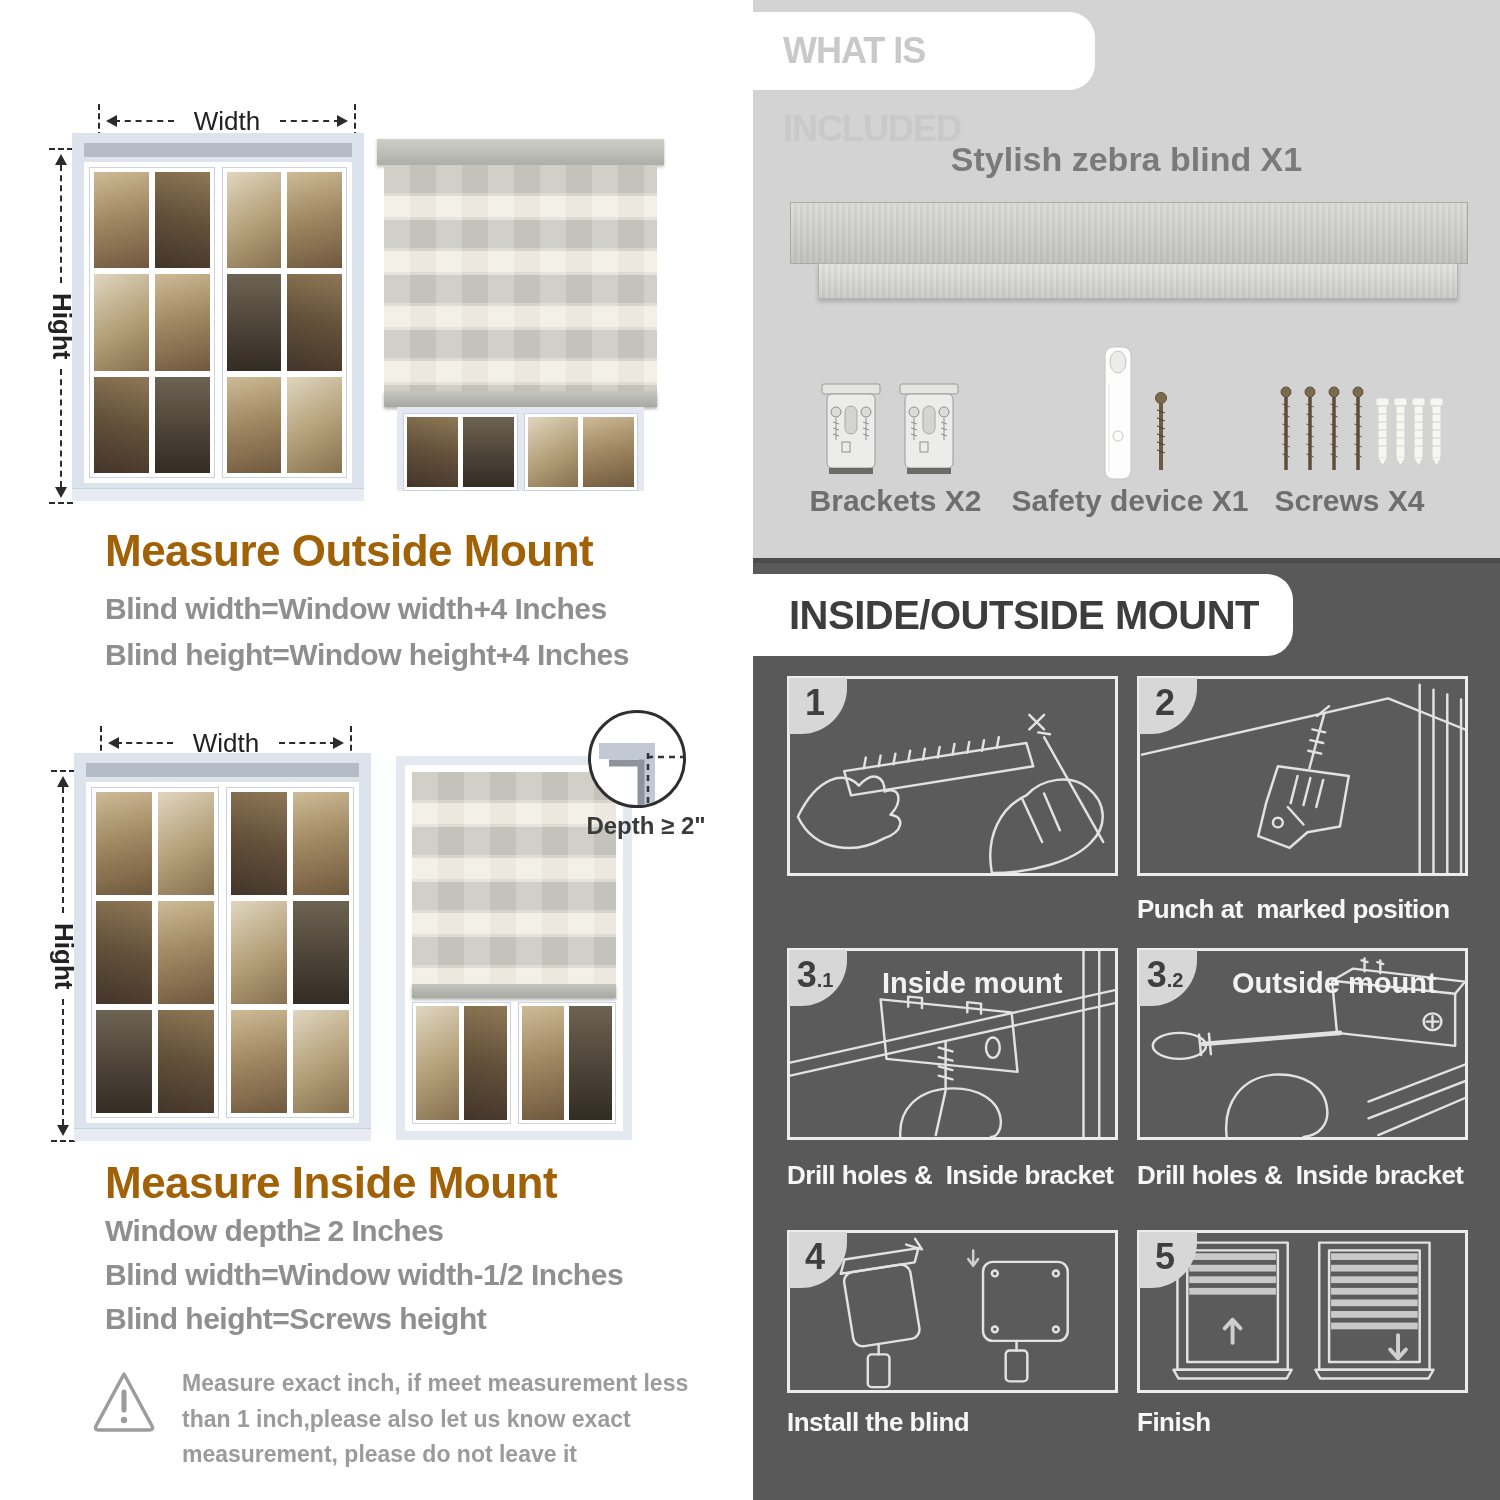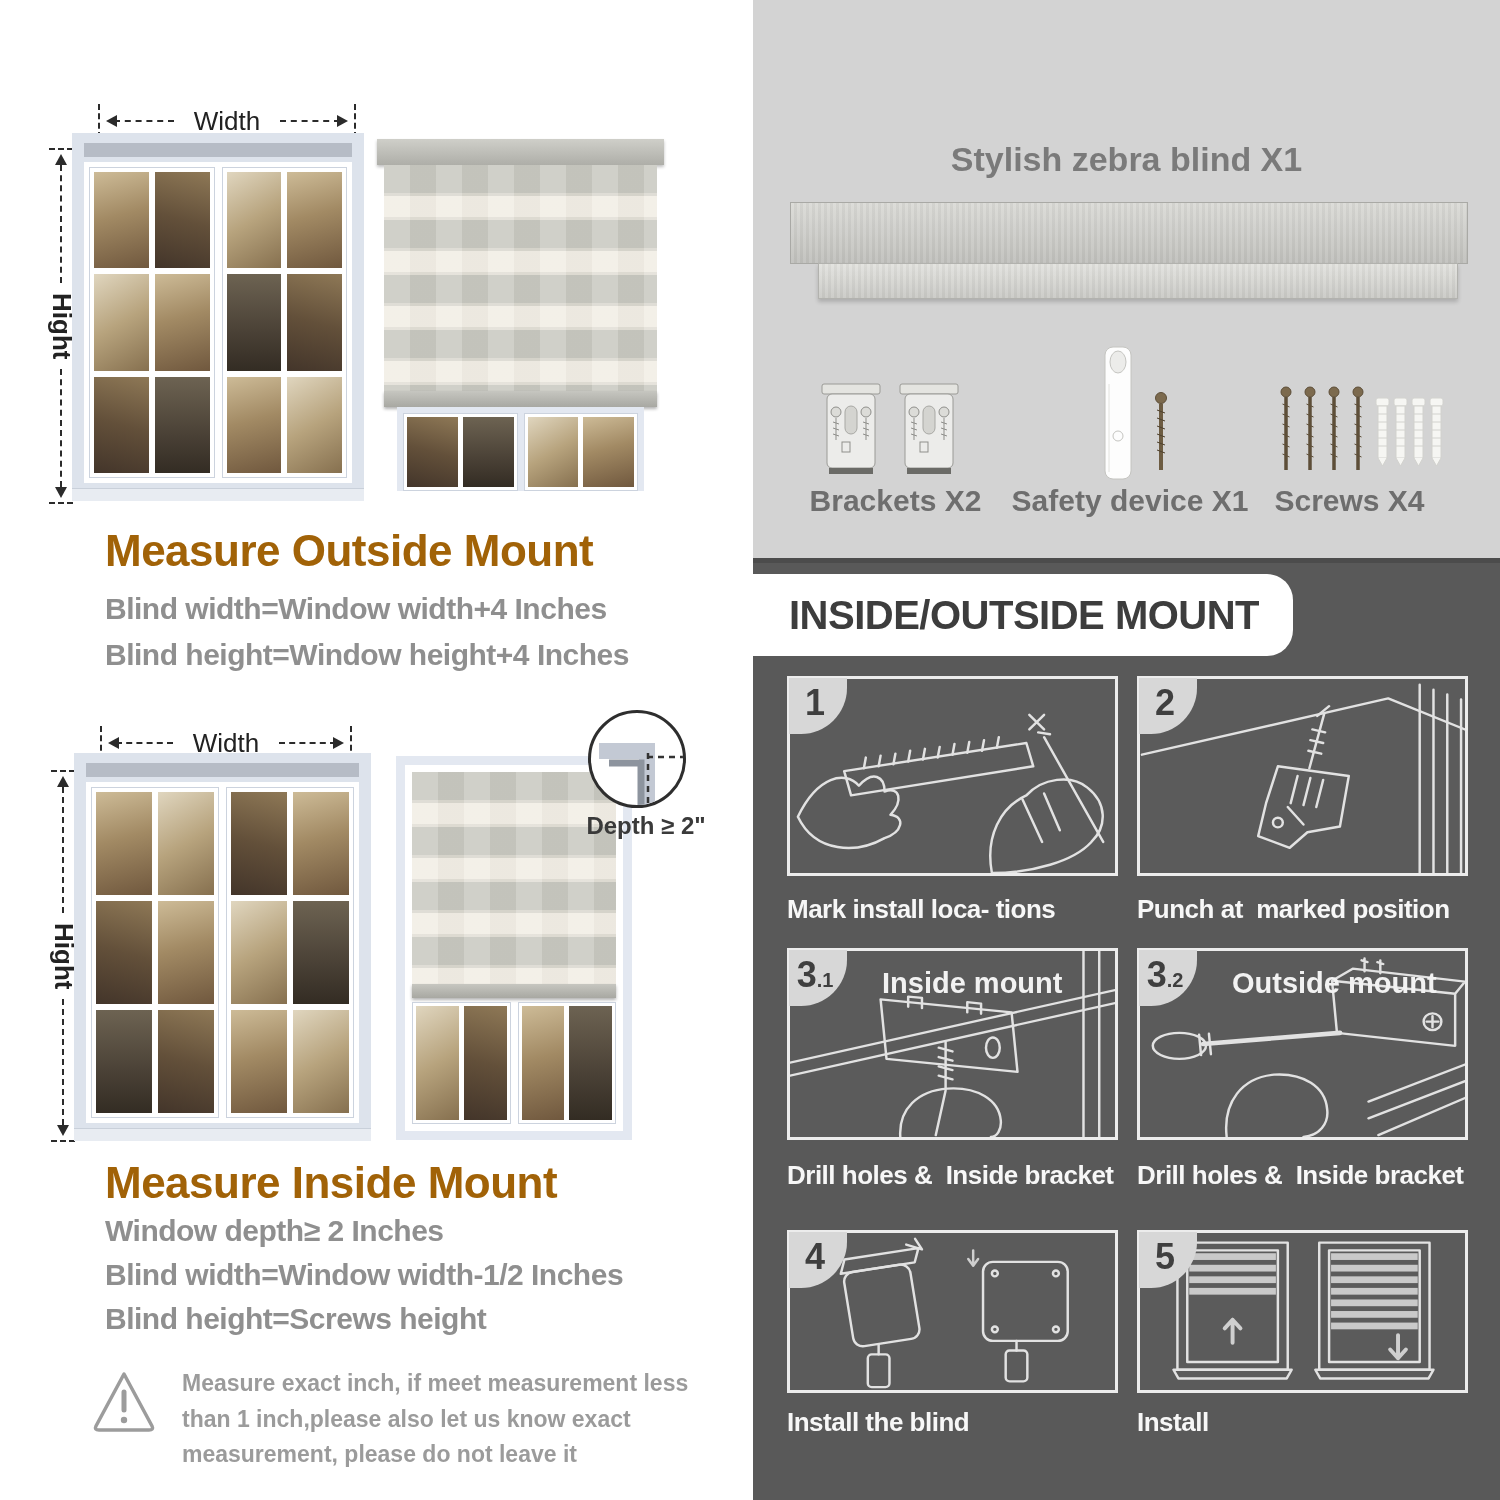--- a/index.html
+++ b/index.html
@@ -244,20 +244,21 @@
   <div class="abs rule" style="left:105px;top:1302px;">Blind height=Screws height</div>
 
   <svg class="abs" style="left:90px;top:1368px;" width="68" height="68" viewBox="0 0 68 68">
     <path d="M34,6 L62,58 Q64,62 59,62 L9,62 Q4,62 6,58 Z" fill="none" stroke="#9c9c9c" stroke-width="3.5" stroke-linejoin="round"></path>
     <path d="M34,24 L34,42" stroke="#9c9c9c" stroke-width="5" stroke-linecap="round"></path>
     <circle cx="34" cy="52" r="3.2" fill="#9c9c9c"></circle>
   </svg>
   <div class="abs warn-text" style="left:182px;top:1366px;">Measure exact inch, if meet measurement less than 1 inch,please also let us know exact measurement, please do not leave it</div>
 
   <div class="abs panel-light"></div>
+  <div class="abs wii-box">WHAT IS INCLUDED</div>
   <div class="abs szb">Stylish zebra blind X1</div>
 
   <div class="abs rail-top"></div>
   <div class="abs rail-front"></div>
 
   <svg class="abs" style="left:818px;top:380px;" width="66" height="100" viewBox="0 0 66 100">
     <rect x="4" y="4" width="58" height="10" rx="2" fill="#e4e4e0" stroke="#9a9a96"></rect>
     <rect x="9" y="14" width="48" height="74" rx="5" fill="#ececea" stroke="#9a9a96"></rect>
     <rect x="27" y="26" width="12" height="28" rx="6" fill="#d4d4d0" stroke="#a8a8a4"></rect>
     <circle cx="18" cy="32" r="5" fill="#dcdcd8" stroke="#8f8f8b"></circle>
@@ -354,21 +355,20 @@
       <path d="M258,60 L318,168 M252,55 l12,2"></path>
       <path d="M8,142 C28,100 56,94 70,110 C84,94 96,100 96,116 C112,110 115,126 102,140 C118,142 114,158 96,164 C68,180 26,180 8,142 Z"></path>
       <path d="M205,200 C198,162 214,132 240,120 C256,102 286,98 302,112 C322,128 322,152 306,168 C288,188 246,200 205,200"></path>
       <path d="M236,124 l20,44 M258,118 l16,38"></path>
     </svg>
     <div class="badge">
         <span class="bmain">1</span>
         <span class="bsub"></span>
       </div>
   </div>
-  <div class="abs caption" style="left:787px;top:894px;">Mark install loca- tions</div>
 
   <div class="abs tile" style="left:1137px;top:676px;height:200px;">
     <svg class="art" viewBox="0 0 330 200" preserveAspectRatio="none">
       <path d="M2,78 L252,20 M252,20 L330,52"></path>
       <path d="M284,6 L284,200 M298,11 L298,200 M312,16 L312,200 M326,21 L326,200"></path>
       <path d="M172,92 L187,36 M180,38 l12,-10 M175,52 l13,3 M173,63 l13,3 M171,74 l13,3"></path>
       <path d="M140,90 L212,100 L203,152 L170,158 L152,174 L120,162 L128,128 Z"></path>
       <path d="M150,132 l16,18 M160,100 l-7,28 M173,102 l-7,28 M186,104 l-7,28"></path>
       <circle cx="140" cy="148" r="5"></circle>
     </svg>
@@ -467,15 +467,15 @@
         <rect x="194" y="93" width="88" height="7"></rect>
       </g>
       <path d="M262,106 v24 m-8,-9 l8,9 8,-9" class="ghost" stroke-width="4"></path>
       <path d="M178,142 h120 l-5,9 h-110 z"></path>
     </svg>
     <div class="badge">
         <span class="bmain">5</span>
         <span class="bsub"></span>
       </div>
   </div>
-  <div class="abs caption" style="left:1137px;top:1407px;">Install</div>
+  <div class="abs caption" style="left:1137px;top:1407px;">Finish</div>
 
 </div>
 
 </body></html>

